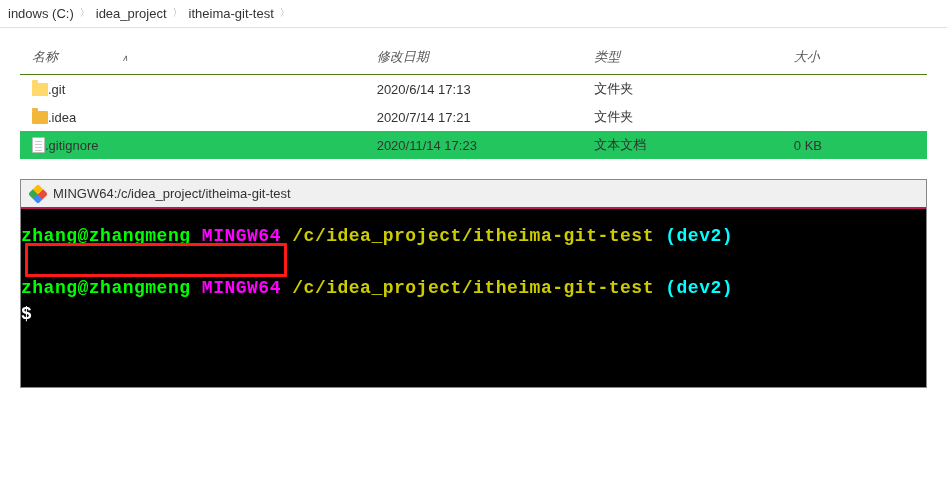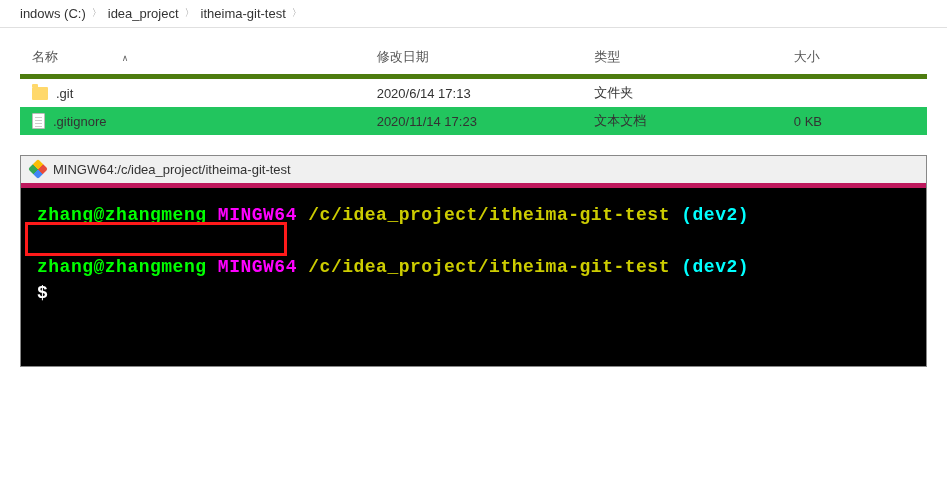--- a/index.html
+++ b/index.html
@@ -1,60 +1,61 @@
 <!DOCTYPE html>
 <html><head>
   <meta charset="utf-8">
   <style>
     * { box-sizing: border-box; margin: 0; padding: 0; }
     body { font-family: "Microsoft YaHei", "Segoe UI", sans-serif; font-size: 13px; background: #fff; width: 947px; }
     
     .breadcrumb {
-      padding: 6px 20px;
+      padding: 6px 8px;
       border-bottom: 1px solid #e0e0e0;
       display: flex;
       gap: 6px;
       color: #333;
       font-size: 13px;
     }
     .breadcrumb .sep { color: #888; font-size: 10px; }
     
     .file-pane {
       padding: 12px 20px 20px 20px;
     }
     
     .file-table { width: 100%; border-collapse: collapse; }
     .file-table th {
       text-align: left;
       font-weight: normal;
       color: #555;
       padding: 8px 12px;
-      border-bottom: 5px solid #4d7c0f;
-      font-size: 13px;
+      border-bottom: 1px solid #4d7c0f;
+      font-size: 13px;
+      font-style: italic;
     }
     .file-table th .sort-up {
       display: inline-block;
       margin-left: 60px;
       font-size: 9px;
       color: #666;
     }
     .file-table td {
       padding: 5px 12px;
       color: #333;
       font-size: 13px;
     }
     .file-table tr.selected { background: #22c55e; }
     
     .col-name { width: 38%; }
     .col-date { width: 24%; }
     .col-type { width: 22%; }
     .col-size { width: 16%; text-align: right; }
     .file-table th.col-size, .file-table td.col-size { text-align: left; padding-right: 40px; }
     
-    .fname { display: flex; align-items: center; gap: 8px; }
+    .fname { display: flex; align-items: center; }
     .icon-folder {
       width: 16px; height: 13px; display: inline-block;
       background: #ffd86b; border-radius: 1px;
       position: relative;
     }
     .icon-folder::before {
       content: ""; position: absolute; top: -3px; left: 0; width: 6px; height: 3px;
       background: #ffd86b; border-radius: 1px 1px 0 0;
     }
     .icon-folder.dark { background: #f2b63a; }
@@ -71,41 +72,41 @@
     }
     
     .terminal-wrap {
       margin: 0 20px 20px 20px;
       border: 1px solid #888;
     }
     .terminal-title {
       background: #f0f0f0;
       padding: 6px 10px;
       display: flex;
-      align-items: flex-start;
+      align-items: flex-end;
       gap: 8px;
-      border-bottom: 5px solid #be185d;
+      border-bottom: 2px solid #be185d;
       font-size: 13px;
       color: #333;
     }
     .term-icon {
       width: 14px; height: 14px; display: inline-block;
       transform: rotate(45deg);
       position: relative;
     }
     .term-icon::before {
       content: "";
       position: absolute; inset: 0;
       background: conic-gradient(#e74c3c 0 25%, #4285f4 25% 50%, #34a853 50% 75%, #fbbc05 75% 100%);
       border-radius: 2px;
     }
     
     .terminal-body {
       background: #000;
-      padding: 14px 8px 60px 16px;
+      padding: 14px 8px 60px 0;
       font-family: "Consolas", "Courier New", monospace;
       font-size: 18px;
       line-height: 1.45;
       font-weight: bold;
       letter-spacing: 0.5px;
       color: #ccc;
       position: relative;
     }
     .tline { white-space: pre; }
     .g { color: #00ff00; }
@@ -150,20 +151,31 @@
           <td class="col-name">
             <div class="fname">
               <span class="icon-folder"></span>
               <span>.git</span>
             </div>
           </td>
           <td class="col-date">2020/6/14 17:13</td>
           <td class="col-type">文件夹</td>
           <td class="col-size"></td>
         </tr>
+        <tr class="file-row">
+          <td class="col-name">
+            <div class="fname">
+              <span class="icon-folder dark"></span>
+              <span>.idea</span>
+            </div>
+          </td>
+          <td class="col-date">2020/7/14 17:21</td>
+          <td class="col-type">文件夹</td>
+          <td class="col-size"></td>
+        </tr>
         <tr class="file-row selected">
           <td class="col-name">
             <div class="fname">
               <span class="icon-file"></span>
               <span>.gitignore</span>
             </div>
           </td>
           <td class="col-date">2020/11/14 17:23</td>
           <td class="col-type">文本文档</td>
           <td class="col-size">0 KB</td>

